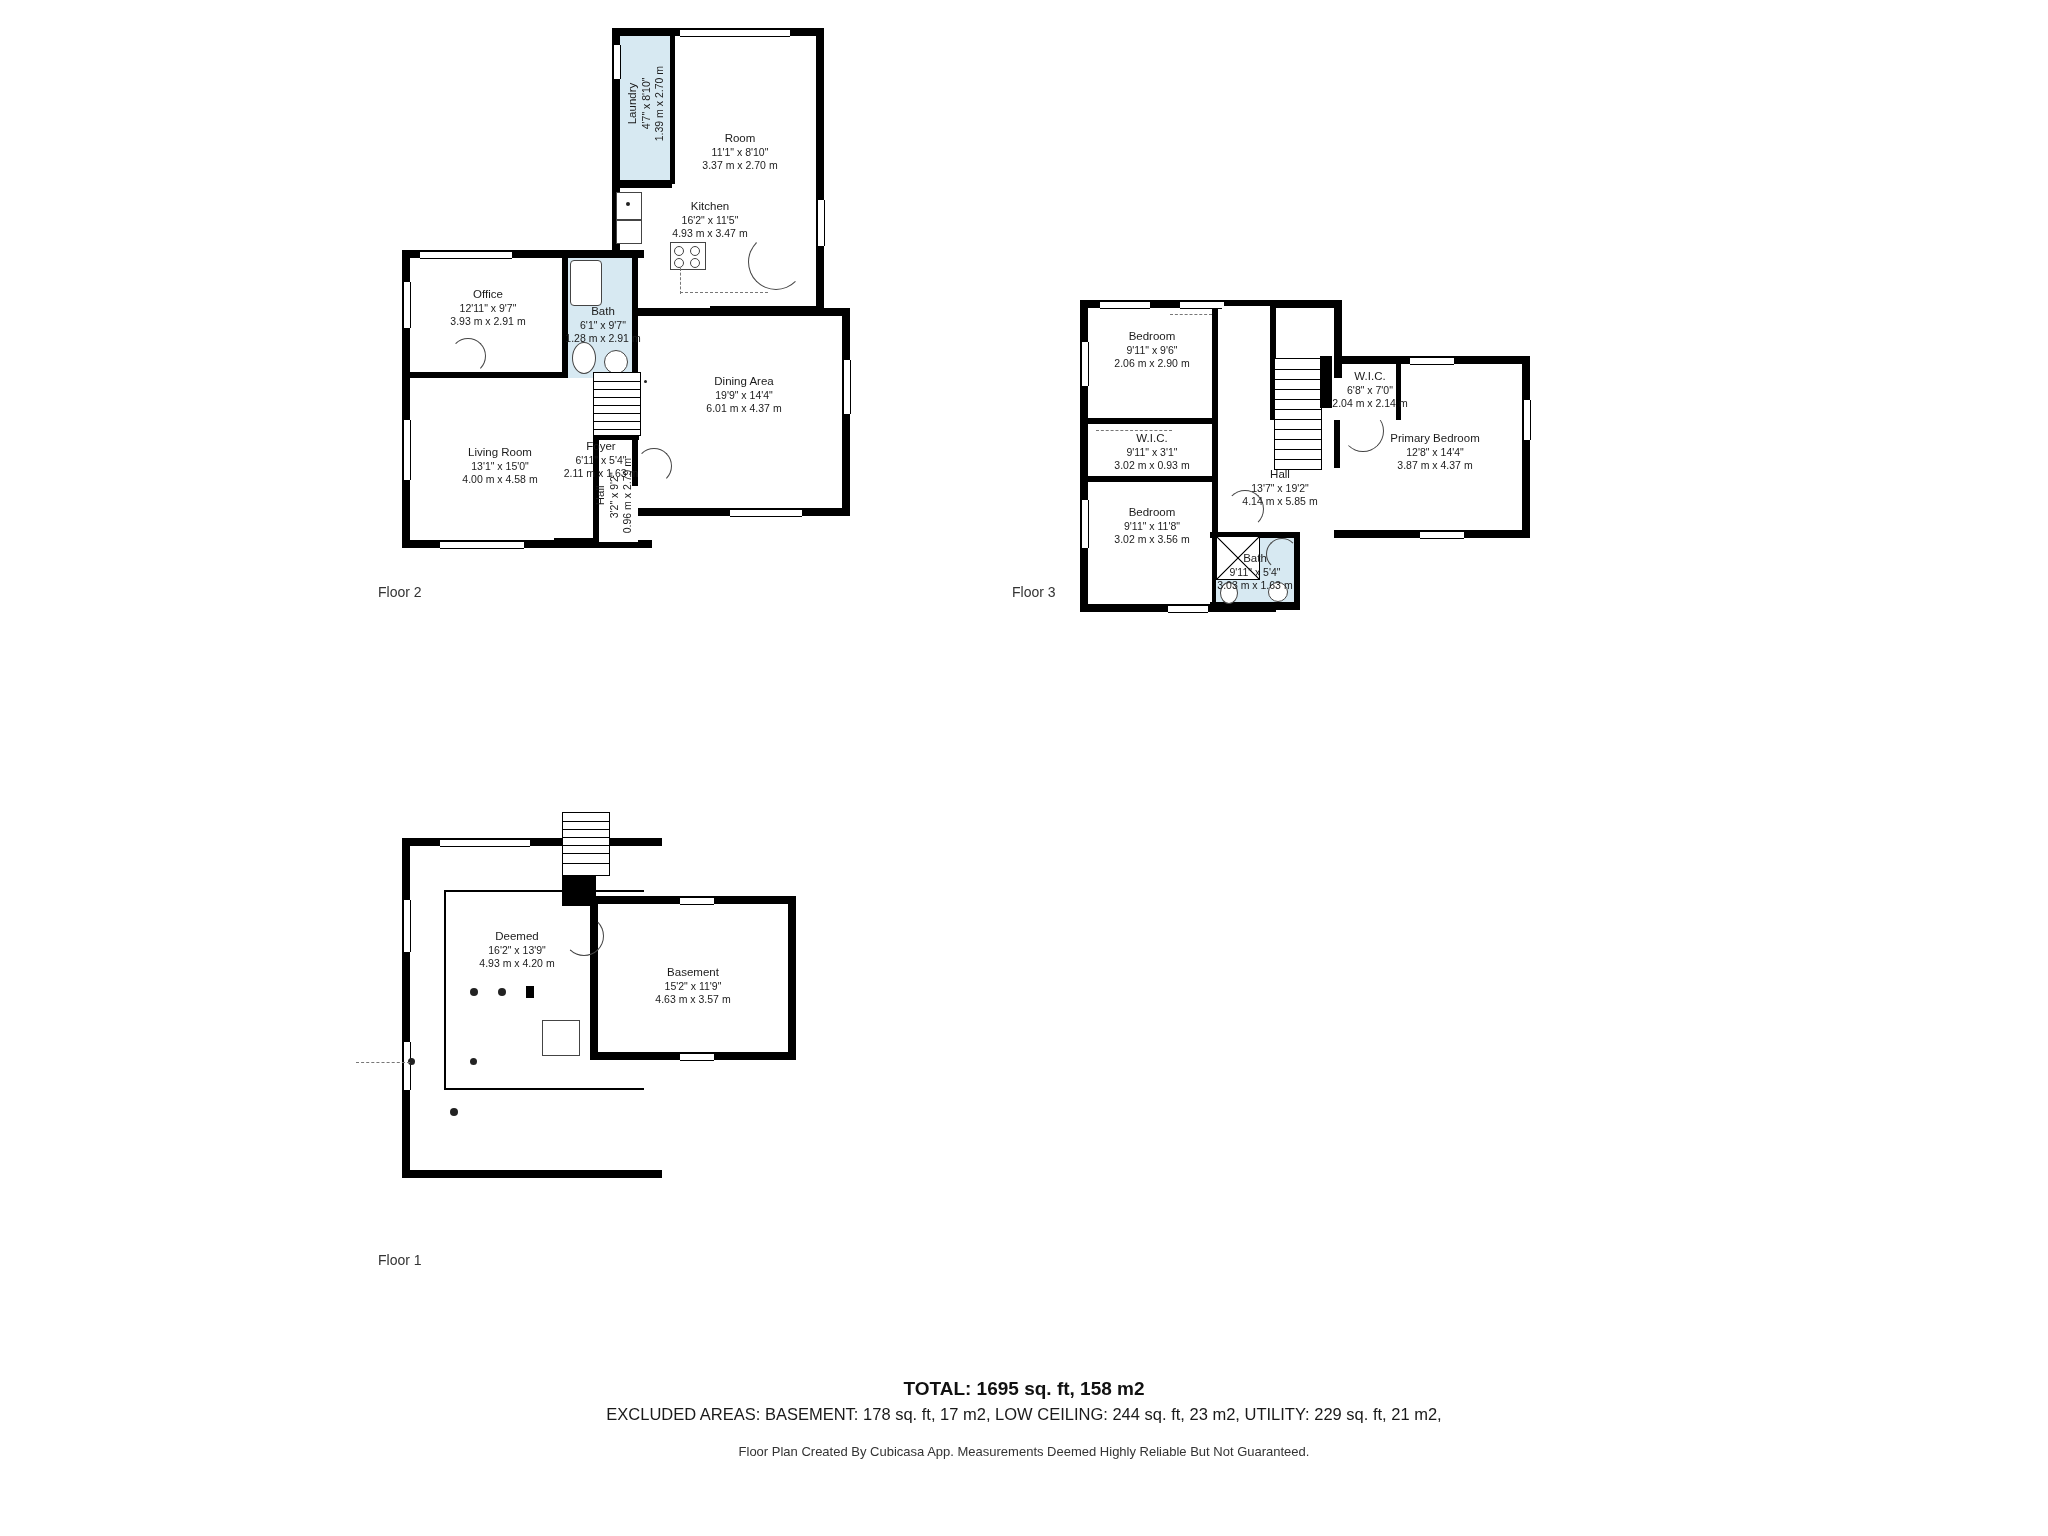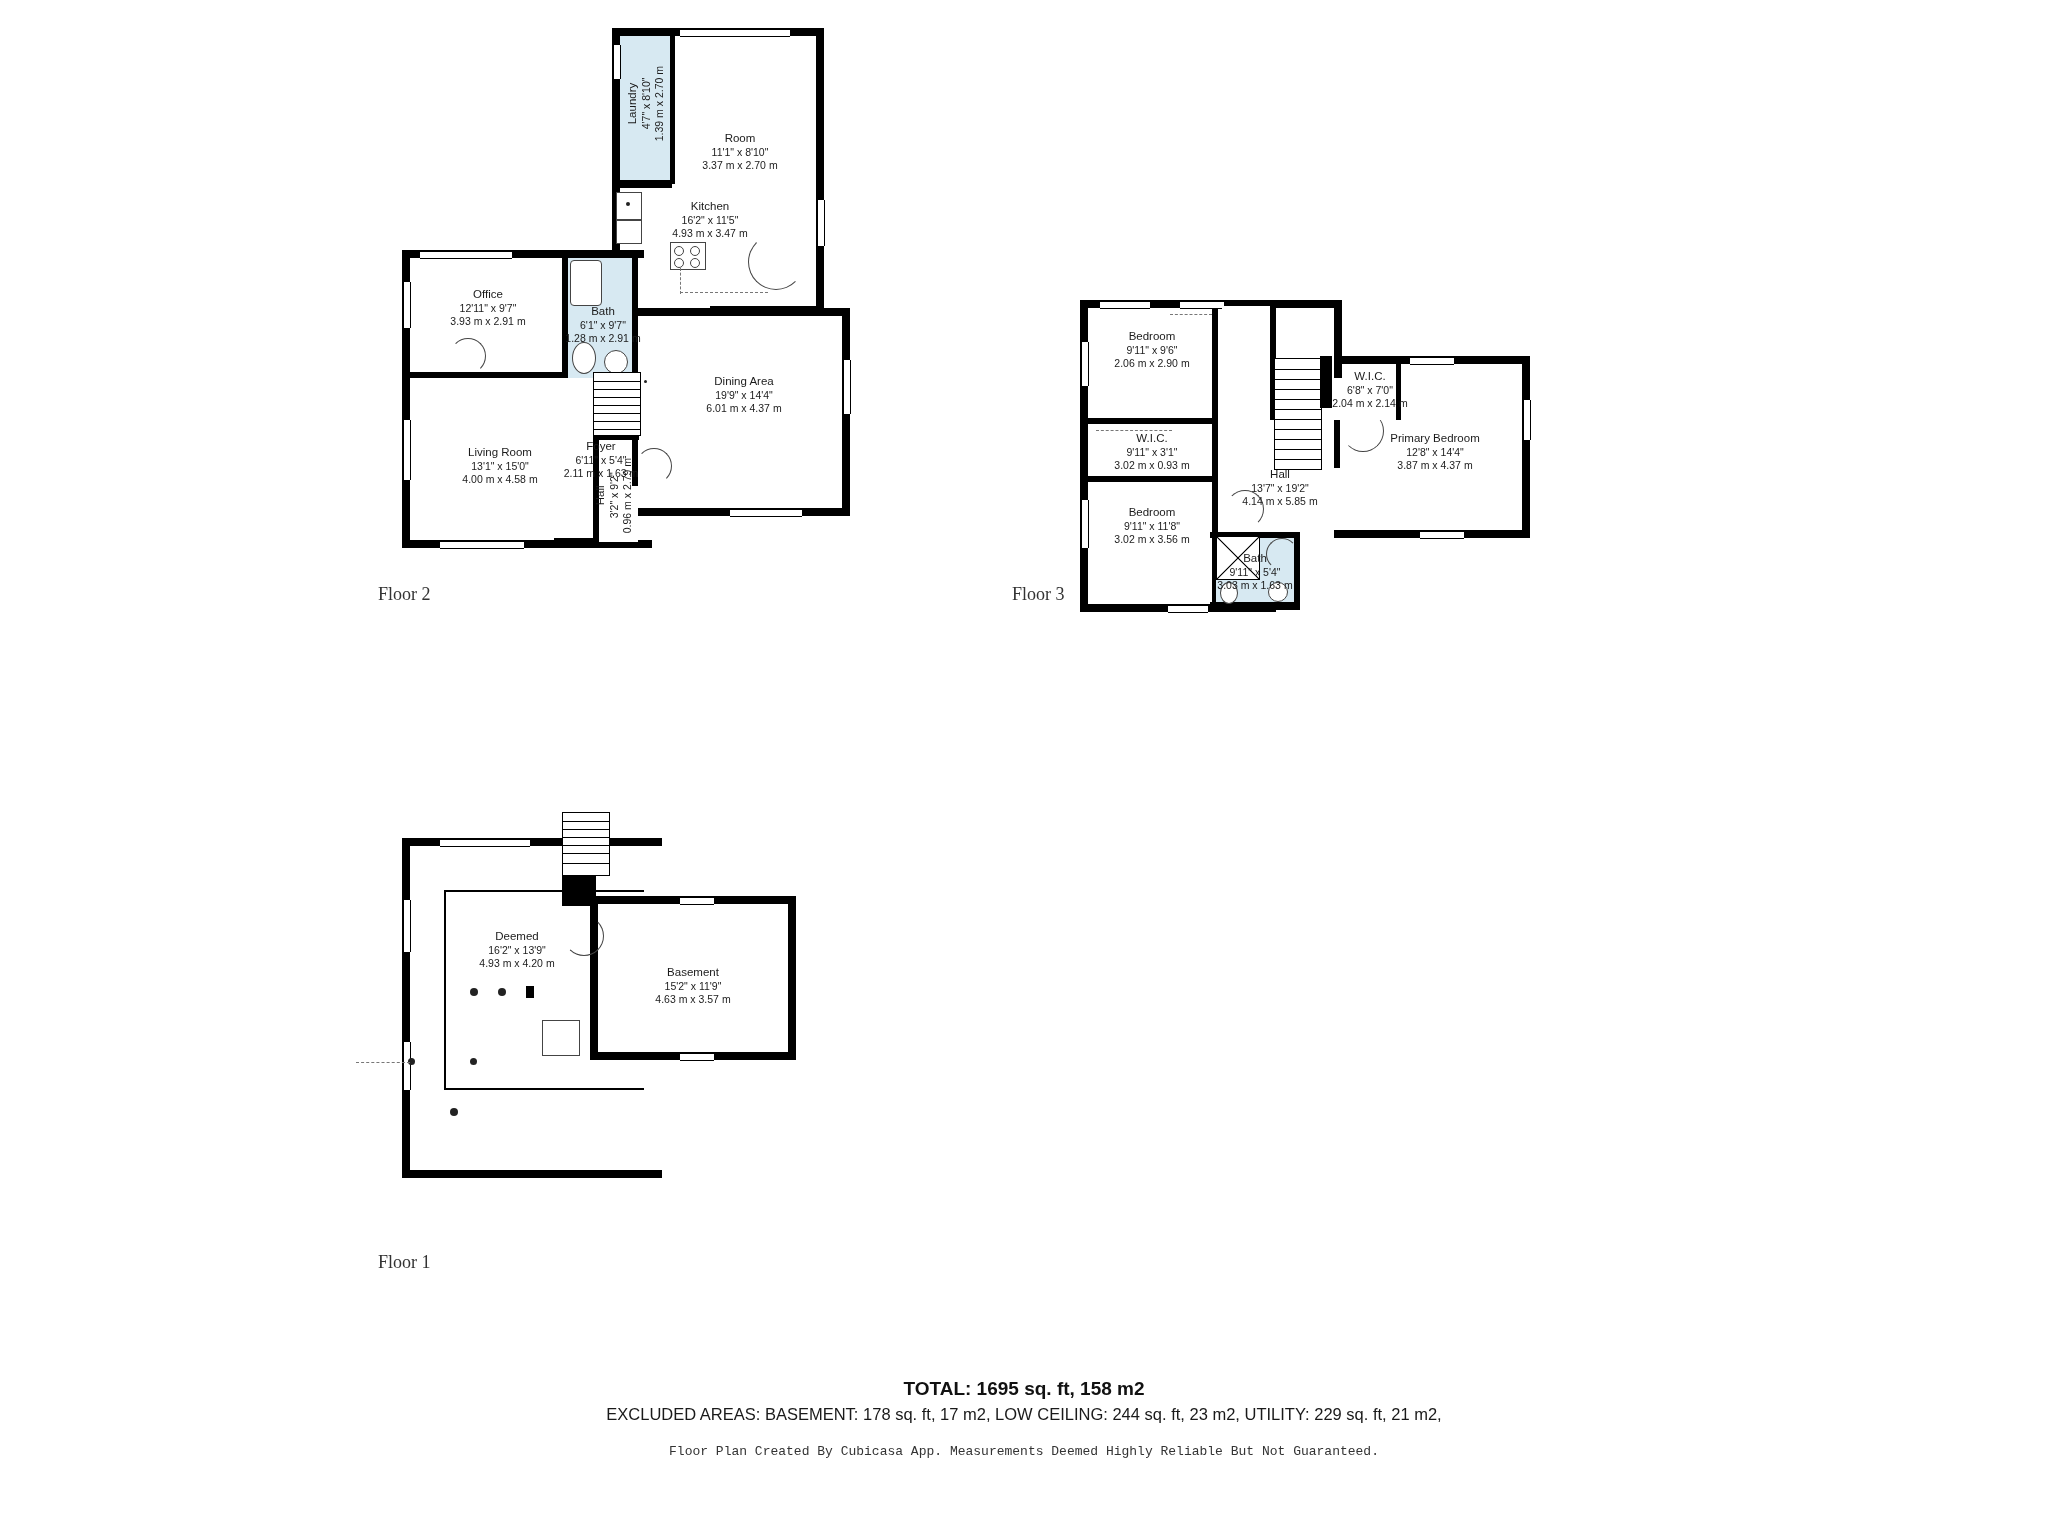--- a/index.html
+++ b/index.html
@@ -5,32 +5,32 @@
   html,body{margin:0;padding:0;background:#ffffff;}
   body{width:2048px;height:1536px;position:relative;font-family:"Liberation Sans",sans-serif;color:#1a1a1a;overflow:hidden;}
   .plan{position:absolute;}
   .wall{position:absolute;background:#000000;}
   .room-fill{position:absolute;background:#ffffff;}
   .wet{position:absolute;background:#d7e9f2;}
   .label{position:absolute;text-align:center;line-height:1.18;font-size:11px;color:#1b1b1b;white-space:nowrap;}
   .label .nm{font-size:11.5px;}
   .label .d1{font-size:10.5px;}
   .label .d2{font-size:10.5px;}
-  .floor-cap{position:absolute;font-size:18px;color:#333;font-family:Liberation Serif, serif;}
+  .floor-cap{position:absolute;font-size:14px;color:#333;}
   .thin{position:absolute;background:#000;}
   .win{position:absolute;background:#ffffff;border-top:1px solid #000;border-bottom:1px solid #000;}
   .winv{position:absolute;background:#ffffff;border-left:1px solid #000;border-right:1px solid #000;}
   .door-arc{position:absolute;border:1px solid #5a5a5a;border-radius:50%;background:transparent;}
   .stairs{position:absolute;border:1.5px solid #000;background:#fff;}
   .stairs i{position:absolute;left:0;right:0;height:1px;background:#000;}
   .vert{writing-mode:vertical-rl;transform:rotate(180deg);}
   .summary{position:absolute;left:0;width:2048px;text-align:center;}
   .sum-total{font-size:19px;font-weight:bold;color:#111;}
   .sum-line{font-size:16.5px;color:#1a1a1a;margin-top:5px;}
-  .sum-note{font-size:13px;color:#333;margin-top:20px;font-family:Liberation Mono, monospace;}
+  .sum-note{font-size:13px;color:#333;margin-top:20px;}
   .fix{position:absolute;border:1px solid #444;background:#fff;}
   .circ{position:absolute;border:1px solid #444;border-radius:50%;background:#fff;}
   .dot{position:absolute;background:#222;border-radius:50%;}
   .dashed{position:absolute;border-top:1px dashed #777;}
   .dashedv{position:absolute;border-left:1px dashed #777;}
   .xbox{position:absolute;border:1.5px solid #000;background:#fff;}
   .xbox:before,.xbox:after{content:"";position:absolute;left:0;top:0;width:100%;height:100%;}
   .xbox:before{background:linear-gradient(to bottom right,transparent calc(50% - 1px),#000 50%,transparent calc(50% + 1px));}
   .xbox:after{background:linear-gradient(to bottom left,transparent calc(50% - 1px),#000 50%,transparent calc(50% + 1px));}
 </style>

